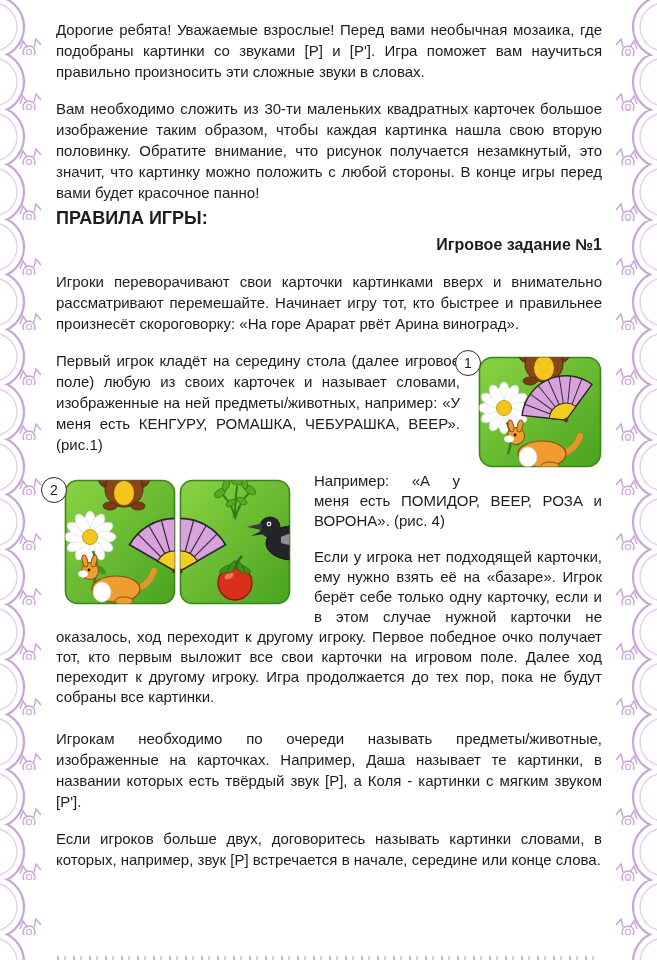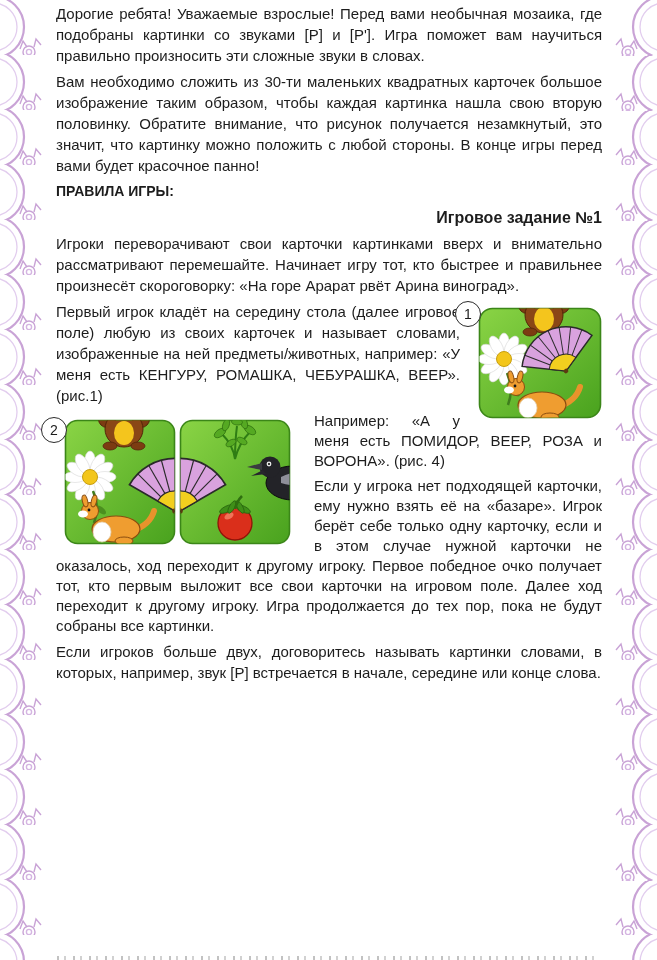--- a/index.html
+++ b/index.html
@@ -2,22 +2,22 @@
 <html lang="ru"><head>
 <meta charset="utf-8">
 <style>
   html,body{margin:0;padding:0;background:#ffffff;}
   .page{position:relative;width:657px;height:960px;background:#fff;overflow:hidden;
         font-family:"Liberation Sans","DejaVu Sans",sans-serif;color:#1d1d1d;}
   .lace{position:absolute;top:0;height:960px;width:46px;pointer-events:none;}
   .lace.left{left:0;}
   .lace.right{right:0;transform:scaleX(-1);}
   .content{position:absolute;left:56px;top:3px;width:546px;font-size:15px;line-height:21px;text-align:justify;}
-  .content p{margin:0 0 5px 0;}
-  h2.rules{font-size:14px;font-weight:bold;margin:3px 0 5px 0;text-align:left;}
+  .content p{margin:16px 0 5px 0;}
+  h2.rules{font-size:18px;font-weight:bold;margin:3px 0 5px 0;text-align:left;}
   h3.task{font-size:16px;font-weight:bold;margin:2px 0 5px 0;text-align:right;}
   figure{margin:0;}
   figure.fig1{float:right;width:134px;height:116px;margin:4px 0 4px 8px;position:relative;}
   figure.fig1 svg.card{position:absolute;right:0;top:2px;}
   figure.fig2{float:left;width:246px;height:136px;margin:2px 12px 2px 0;position:relative;}
   .fig2 .cards{position:absolute;left:8px;top:6px;display:flex;gap:3px;}
   .fig-num{position:absolute;width:24px;height:24px;border:1.7px solid #2b2b2b;border-radius:50%;
            background:#fff;display:flex;align-items:center;justify-content:center;
            font-size:14px;color:#1b1b1b;z-index:3;line-height:1;}
   .fig1 .fig-num{left:-13px;top:-4px;}
@@ -215,18 +215,19 @@
               <use href="#sym-tomato" x="56" y="104"></use>
             </g>
           </svg>
         </div>
       </figure>
       <p>Например: «А у меня есть ПОМИДОР, ВЕЕР, РОЗА и ВОРОНА». (рис. 4)</p>
       <p>Если у игрока нет подходящей карточки, ему нужно взять её на «базаре». Игрок берёт себе только одну карточку, если и в этом случае нужной карточки не оказалось, ход переходит к другому игроку.  Первое победное очко получает тот, кто первым выложит все свои карточки на игровом поле. Далее ход переходит к другому игроку. Игра продолжается до тех пор, пока не будут собраны все картинки.</p>
     </div>
     <div class="clearfix"></div>
 
+    <p>Игрокам необходимо по очереди называть предметы/животные, изображенные на карточках. Например, Даша называет те картинки, в названии которых есть твёрдый звук [Р], а Коля - картинки с мягким звуком [Р'].</p>
     <p>Если игроков больше двух, договоритесь называть картинки словами, в которых, например, звук [Р] встречается в начале, середине или конце слова.</p>
 
   </div>
 
   <div class="cutoff"></div>
 </div>
 
 </body></html>

